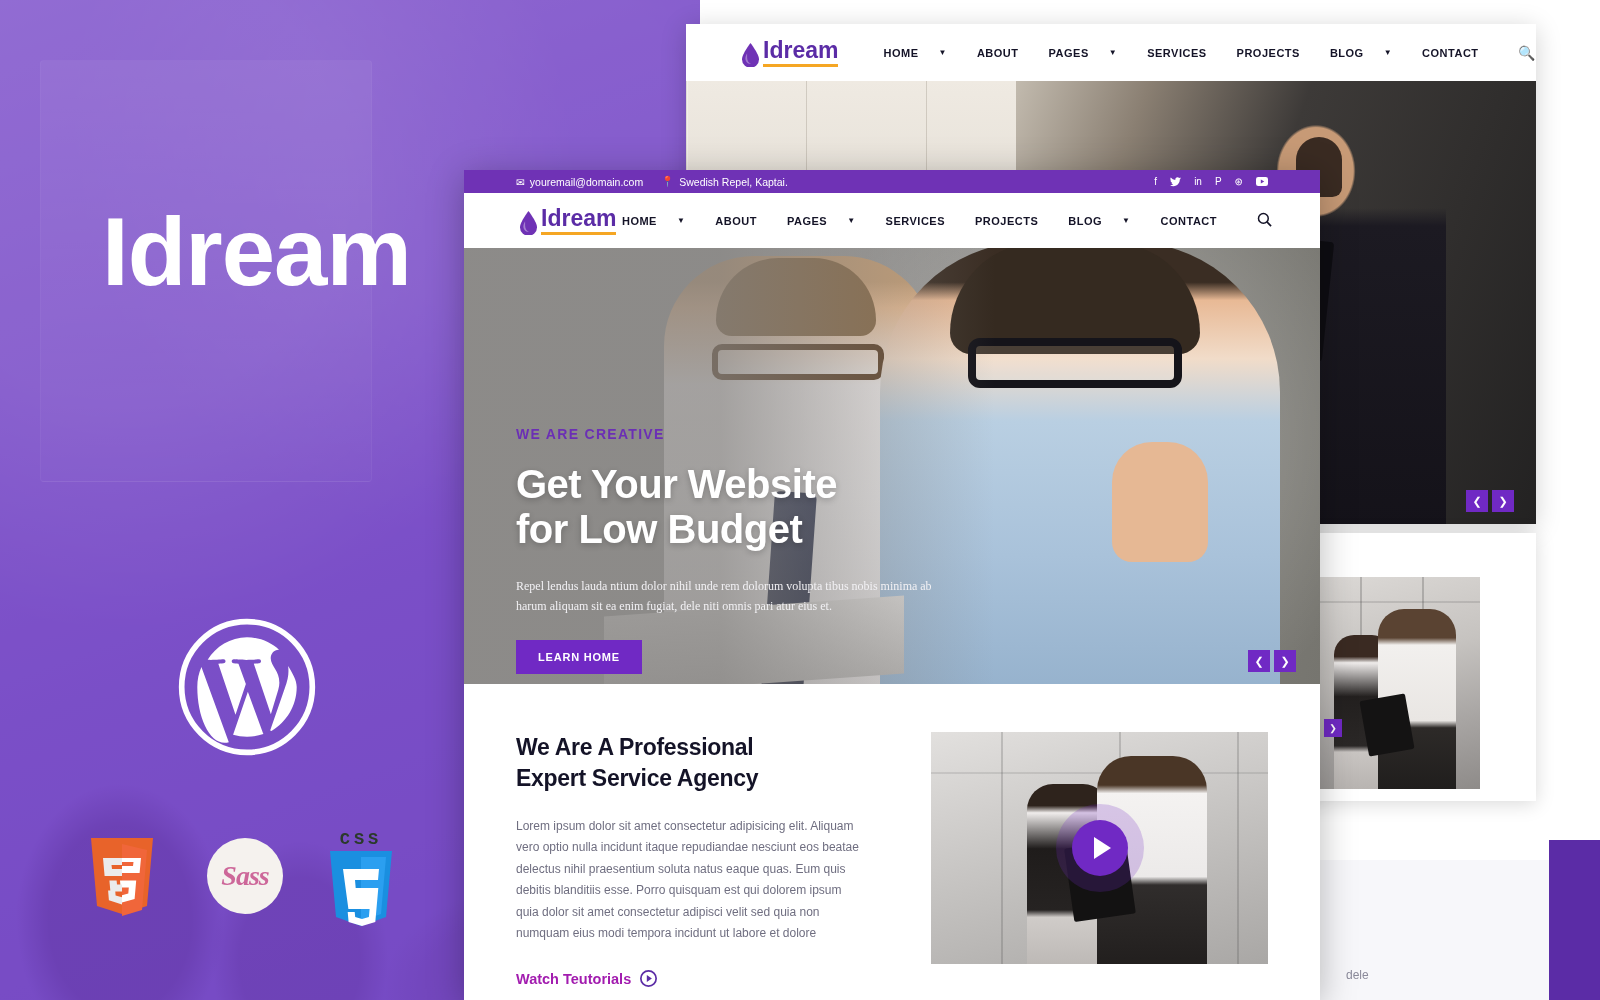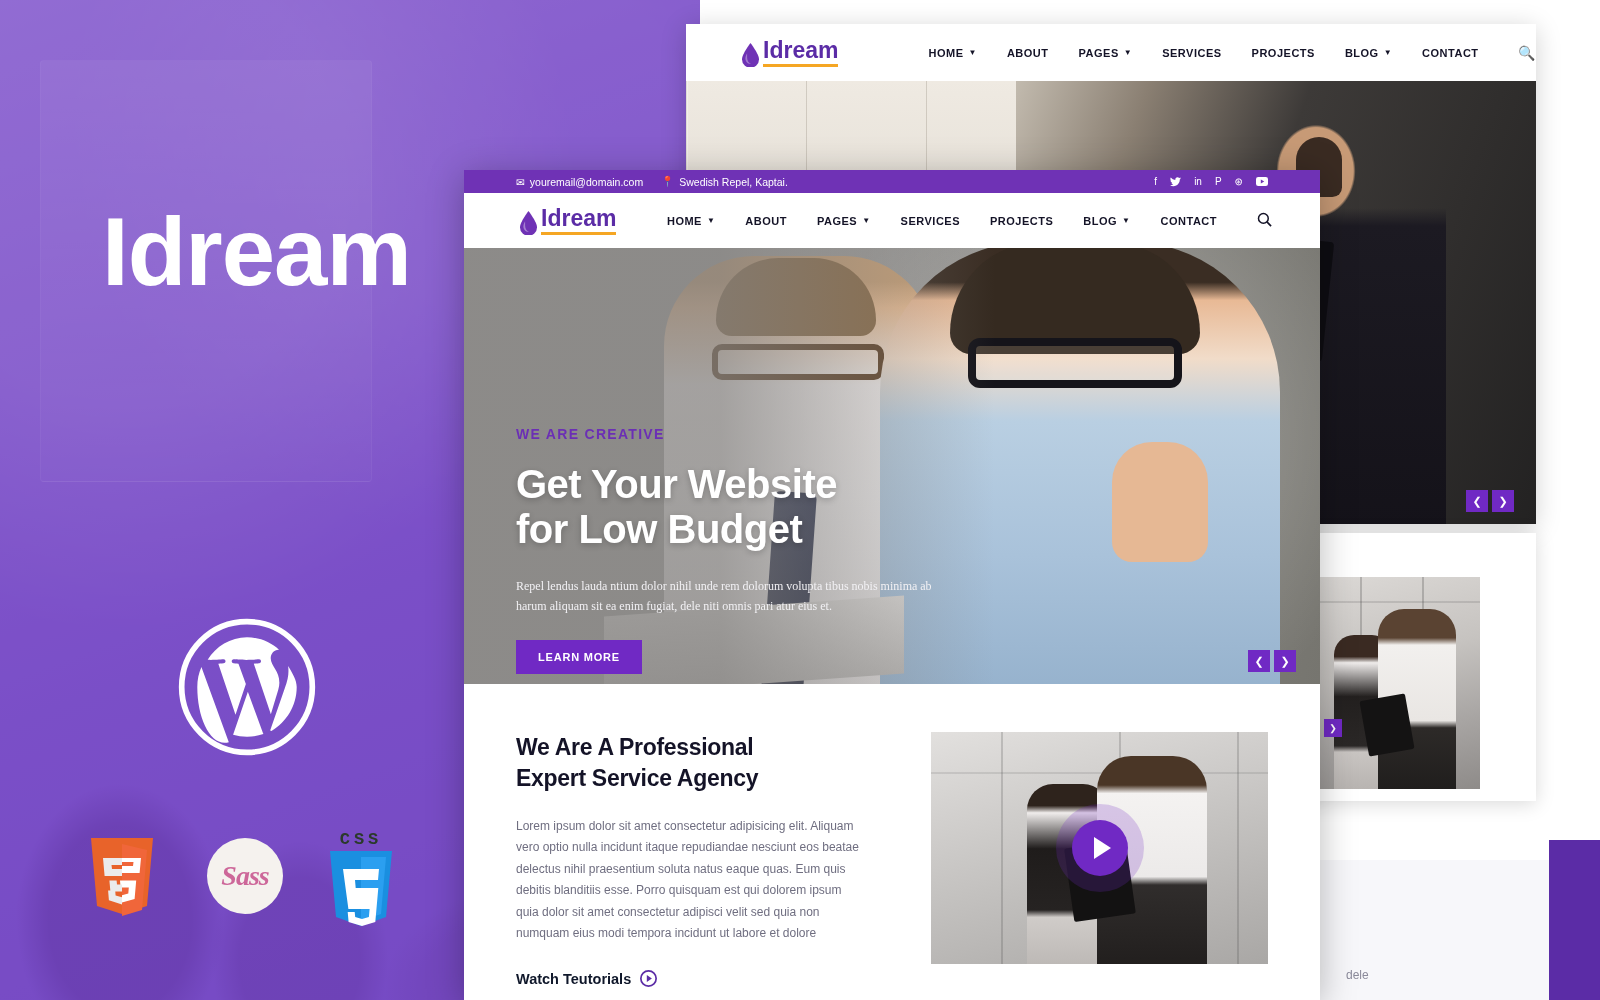--- a/index.html
+++ b/index.html
@@ -159,21 +159,21 @@
   }
   .brand{ display:flex; align-items:flex-end; gap:4px; }
   .brand-drop{ width:17px; height:24px; }
   .brand-text{
     font-size:23px; font-weight:700; color:#5b2ca6; line-height:1;
     border-bottom:3px solid #f5a623; padding-bottom:2px;
   }
   .navlinks{ display:flex; align-items:center; gap:30px; margin-left:auto; margin-right:40px; }
   .navlink{
     font-size:11px; font-weight:700; color:#141327; letter-spacing:.5px;
-    display:flex; align-items:center; gap:5px; cursor:pointer;
+    display:flex; align-items:center; gap:20px; cursor:pointer;
   }
   .caret{ font-size:8px; }
   .search-btn{ font-size:14px; color:#141327; cursor:pointer; }
 
   
   #front-hero{
     position:relative; height:436px; overflow:hidden;
     background:linear-gradient(100deg,#9b9a98 0 38%, #8f8e8c 52%, #7f7e7c 100%);
   }
   #front-hero .hero-photo{
@@ -215,21 +215,21 @@
   }
   #front-hero-arrows{ position:absolute; right:24px; bottom:12px; display:flex; gap:4px; }
 
   
   #front-about{ display:flex; padding:48px 52px 0 52px; gap:64px; }
   .about-left{ width:378px; }
   #about-title{ font-size:23px; font-weight:700; color:#141327; line-height:1.35; letter-spacing:-.3px; }
   #about-text{ margin-top:22px; font-size:12px; color:#6f6e80; line-height:1.78; }
   #about-link{
     margin-top:26px; display:flex; align-items:center; gap:9px;
-    font-size:14.5px; font-weight:700; color:#0f172a; cursor:pointer;
+    font-size:14.5px; font-weight:700; color:#a21caf; cursor:pointer;
   }
   .about-right{ position:relative; width:362px; height:232px; background:#c9c9cb; overflow:hidden; }
   .about-right .vwall{
     position:absolute; inset:0;
     background:
       linear-gradient(90deg, rgba(70,70,70,.22) 0 2px, rgba(0,0,0,0) 2px) 70px 0/118px 100%,
       linear-gradient(180deg, rgba(90,90,90,.16) 0 2px, rgba(0,0,0,0) 2px) 0 40px/100% 100%,
       linear-gradient(165deg,#e2e0de 0%,#c8c6c4 45%,#a9a7a5 100%);
   }
   .about-right .v-man{
@@ -458,21 +458,21 @@
     <div class="hero-laptop"></div>
     <div class="hero-overlay"></div>
 
     <div id="hero-content">
       <div id="hero-eyebrow">WE ARE CREATIVE</div>
       <h1 id="hero-title">
         <span>Get Your Website</span><br>
         <span>for Low Budget</span>
       </h1>
       <p id="hero-desc">Repel lendus lauda ntium dolor nihil unde rem dolorum volupta tibus nobis minima ab harum aliquam sit ea enim fugiat, dele niti omnis pari atur eius et.</p>
-      <button id="hero-btn">LEARN MORE</button>
+      <button id="hero-btn">LEARN HOME</button>
     </div>
 
     <div id="front-hero-arrows">
       <button class="arrow-btn">❮</button>
       <button class="arrow-btn">❯</button>
     </div>
   </div>
 
   <div id="front-about">
     <div class="about-left">

